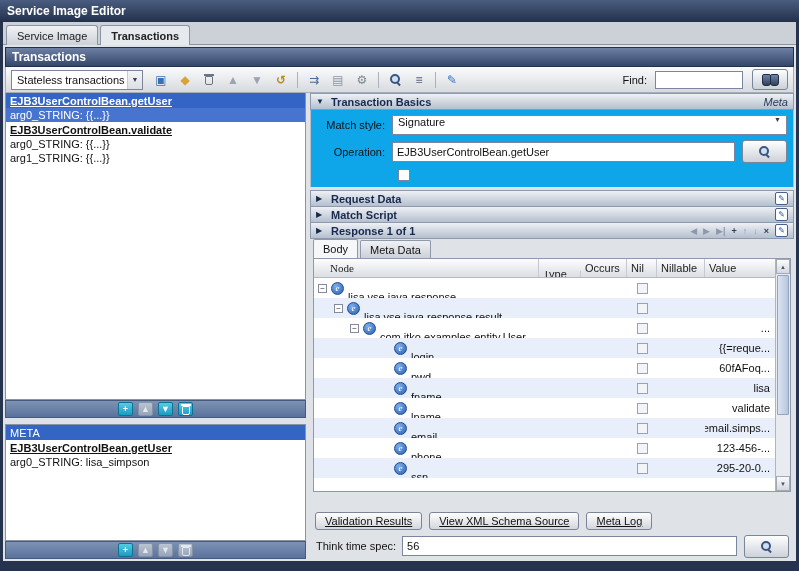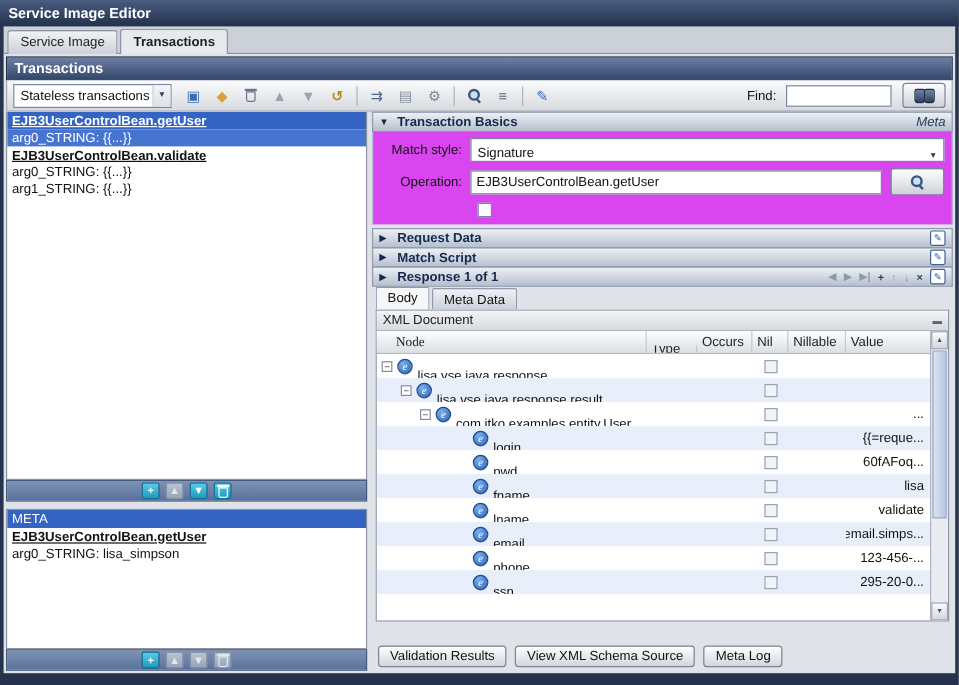--- a/index.html
+++ b/index.html
@@ -1,19 +1,19 @@
 <!DOCTYPE html>
 <html><head>
 <meta charset="utf-8">
 <style>
   * { margin:0; padding:0; box-sizing:border-box; }
   body { width:799px; height:571px; font-family:"Liberation Sans","DejaVu Sans",sans-serif; font-size:11px; color:#111; background:#888; }
   .window { width:799px; height:571px; display:flex; flex-direction:column; background:#26334e; overflow:hidden; }
   .titlebar { height:22px; flex:none; background:linear-gradient(#4a5d80,#22304b); color:#fff; font-weight:bold; font-size:12px; display:flex; align-items:center; padding:0 7px; }
-  .tabstrip { height:23px; flex:none; margin:0 3px; background:#ccd0d7; display:flex; align-items:center; padding:3px 3px 0; gap:2px; border-bottom:1px solid #8b94a4; }
+  .tabstrip { height:23px; flex:none; margin:0 3px; background:#ccd0d7; display:flex; align-items:flex-start; padding:3px 3px 0; gap:2px; border-bottom:1px solid #8b94a4; }
   .tab { height:20px; padding:0 10px; display:flex; align-items:center; background:linear-gradient(#f0f2f5,#cdd1d8); border:1px solid #8b94a4; border-bottom:none; border-radius:3px 3px 0 0; color:#222; }
   .tab.active { background:#e6e9ed; font-weight:bold; height:21px; }
   .content { flex:1; margin:0 3px 10px; background:#dfe2e7; display:flex; flex-direction:column; min-height:0; padding:2px; }
   .section-titlebar { height:20px; flex:none; background:linear-gradient(#6e80a4,#33476b); border:1px solid #22304b; color:#fff; font-weight:bold; font-size:12px; display:flex; align-items:center; padding:0 6px; }
   .toolbar { height:26px; flex:none; background:linear-gradient(#fafbfc,#d7dade); border:1px solid #a7aeba; border-top:none; display:flex; align-items:center; padding:0 5px; gap:3px; }
   .tb-dropdown { width:132px; height:20px; background:#fff; border:1px solid #7a86a0; display:flex; align-items:center; padding-left:5px; }
   .dd-arrow { margin-left:auto; width:15px; height:100%; display:flex; align-items:center; justify-content:center; color:#33415e; font-size:7px; border-left:1px solid #c6ccd6; background:linear-gradient(#f4f5f7,#dcdfe4); }
   .tb-icons { display:flex; align-items:center; gap:2px; margin-left:4px; }
   .tb-btn { width:22px; height:20px; display:flex; align-items:center; justify-content:center; border-radius:2px; font-size:12px; cursor:default; }
   .tb-sep { width:1px; height:16px; background:#aab1bd; margin:0 3px; }
@@ -33,24 +33,24 @@
   .strip-btn.enabled { background:linear-gradient(#56cce6,#1b9ac0); border:1px solid #0d7194; color:#fff; }
   .strip-btn.disabled { background:linear-gradient(#bac4d2,#97a5b8); border:1px solid #8492a6; color:#e2e8f0; }
   .left-gap { height:6px; flex:none; }
   .meta-panel { height:117px; flex:none; background:#fff; border:1px solid #8a93a2; overflow:hidden; display:flex; flex-direction:column; }
   .meta-header-row { height:15px; background:#3565c4; color:#fff; display:flex; align-items:center; padding:0 4px; flex:none; }
   .right-col { flex:1; display:flex; flex-direction:column; min-height:0; min-width:0; }
   .sec-header { height:17px; flex:none; background:linear-gradient(#eef1f5,#b5bfcf); border:1px solid #8e99ac; display:flex; align-items:center; padding:0 5px; gap:5px; font-weight:bold; color:#17294e; }
   .sec-caret { font-size:8px; color:#17294e; width:10px; flex:none; }
   .sec-right { margin-left:auto; display:flex; align-items:center; gap:6px; }
   .meta-corner { font-style:italic; font-weight:normal; color:#2a3a5a; }
-  .basics-body { flex:none; background:#d946ef; border-left:1px solid #b9c0cc; border-right:1px solid #b9c0cc; padding:5px 6px 4px; }
+  .basics-body { flex:none; background:#0ea5e9; border-left:1px solid #b9c0cc; border-right:1px solid #b9c0cc; padding:5px 6px 4px; }
   .form-row { display:flex; align-items:center; margin-bottom:5px; }
   .form-label { width:68px; text-align:right; margin-right:7px; flex:none; }
-  .dropdown { flex:1; height:20px; background:#fff; border:1px solid #7a86a0; display:flex; align-items:flex-end; padding:0 5px; }
+  .dropdown { flex:1; height:20px; background:#fff; border:1px solid #7a86a0; display:flex; align-items:flex-start; padding:0 5px; }
   .dd-caret { margin-left:auto; color:#2e3c58; font-size:7px; }
   .text-input { flex:1; height:20px; border:1px solid #7a86a0; background:#fff; padding:0 4px; font:inherit; color:#111; min-width:0; }
   .wand-btn { width:45px; height:23px; margin-left:7px; flex:none; border:1px solid #7a8598; border-radius:3px; background:linear-gradient(#fefefe,#cdd2d9); display:flex; align-items:center; justify-content:center; }
   .checkbox-row { display:flex; align-items:center; margin:6px 0 2px 81px; gap:5px; }
   .checkbox { width:12px; height:12px; border:1px solid #7a86a0; background:#fdfdfd; flex:none; font-size:9px; text-align:center; line-height:10px; }
   .nav-icons { display:flex; align-items:center; gap:6px; }
   .nav-ic { font-size:9px; color:#2e4061; font-weight:bold; }
   .nav-ic.dim { color:#8d99ab; }
   .editbox-icon { width:13px; height:13px; background:#fff; border:1px solid #44608e; border-radius:2px; display:flex; align-items:center; justify-content:center; font-size:8px; color:#2f5fae; font-weight:normal; }
   .resp-tabs { height:19px; flex:none; display:flex; align-items:flex-end; padding-left:3px; gap:2px; }
@@ -80,21 +80,21 @@
   .c-nillable { width:48px; flex:none; }
   .c-value { width:70px; flex:none; justify-content:flex-end; padding-right:5px; overflow:hidden; white-space:nowrap; }
   .cb { width:11px; height:11px; border:1px solid #98a2b2; background:#f2f4f7; }
   .expander { width:9px; height:9px; flex:none; border:1px solid #828c9c; background:#fff; font-size:8px; line-height:7px; text-align:center; color:#333; margin-right:4px; }
   .e-icon { width:13px; height:13px; flex:none; border-radius:50%; background:radial-gradient(circle at 35% 30%,#7cb0e8,#2c5fb4); border:1px solid #1e4a96; color:#fff; font-size:9px; display:flex; align-items:center; justify-content:center; font-family:"Liberation Serif","DejaVu Serif",serif; font-style:italic; }
   .node-label { margin-left:4px; overflow:hidden; white-space:nowrap;margin-top:17px; }
   .scrollbar { width:15px; flex:none; border-left:1px solid #aeb4c0; background:#e8ebf0; display:flex; flex-direction:column; position:relative; }
   .sb-btn { height:15px; flex:none; background:linear-gradient(#fafbfc,#d4d8de); border:1px solid #a3aab6; display:flex; align-items:center; justify-content:center; font-size:6px; color:#4a5468; }
   .sb-btn.bottom { margin-top:auto; }
   .sb-thumb { position:absolute; left:1px; right:1px; top:16px; height:140px; background:linear-gradient(90deg,#dbe4f2,#b6c5dd); border:1px solid #93a3c0; border-radius:1px; }
-  .btm-buttons { height:24px; flex:none; display:flex; align-items:center; gap:7px; padding:0 5px; margin-top:17px; }
+  .btm-buttons { height:24px; flex:none; display:flex; align-items:center; gap:7px; padding:0 5px; margin-top:17px;text-decoration:underline; }
   .btm-btn { height:18px; padding:0 9px; display:flex; align-items:center; border:1px solid #7a8598; border-radius:3px; background:linear-gradient(#fefefe,#d2d6dc); color:#111; }
   .think-row { height:26px; flex:none; display:flex; align-items:center; padding:0 5px 0 6px; }
   .think-label { margin-right:6px; flex:none; }
   
   .mag-icon { width:13px; height:13px; position:relative; display:inline-block; }
   .mag-icon::before { content:""; position:absolute; left:1px; top:1px; width:6px; height:6px; border:2px solid #3c5680; border-radius:50%; background:#cfe0f2; }
   .mag-icon::after { content:""; position:absolute; left:9px; top:9px; width:4px; height:2px; background:#3c5680; transform:rotate(45deg); transform-origin:0 0; }
   .binoc-icon { width:17px; height:11px; position:relative; display:inline-block; }
   .binoc-icon::before,.binoc-icon::after { content:""; position:absolute; top:0; width:7px; height:10px; border:1px solid #1e2c44; border-radius:2px 2px 3px 3px; background:linear-gradient(#6e84a6,#31415e); }
   .binoc-icon::before { left:0; } .binoc-icon::after { right:0; }
@@ -257,24 +257,20 @@
             <span class="editbox-icon">✎</span>
           </div>
         </div>
 
         <div class="resp-tabs" id="resp-tabs">
             <div class="resp-tab active">Body</div>
             <div class="resp-tab">Meta Data</div>
           </div>
 
         <div class="body-panel">
-          <div class="xml-bar">
-            <span>XML Document</span>
-            <span class="collapse-ic">▬</span>
-          </div>
           <div class="xml-table">
             <div class="xml-main">
               <div class="xml-header" id="xml-header">
                   <div class="hcell h-node">Node</div>
                   <div class="hcell h-type">Type</div>
                   <div class="hcell h-occurs">Occurs</div>
                   <div class="hcell h-nil">Nil</div>
                   <div class="hcell h-nillable">Nillable</div>
                   <div class="hcell h-value">Value</div>
                 </div>
@@ -421,16 +417,23 @@
             </div>
           </div>
         </div>
 
         <div class="btm-buttons" id="btm-buttons">
             <div class="btm-btn">Validation Results</div>
             <div class="btm-btn">View XML Schema Source</div>
             <div class="btm-btn">Meta Log</div>
           </div>
 
+        <div class="think-row">
+          <span class="think-label">Think time spec:</span>
+          <input class="text-input" value="56" style="">
+          <div class="wand-btn">
+            <span class="mag-icon"></span>
+          </div>
+        </div>
       </div>
     </div>
   </div>
 </div>
 
 </body></html>

